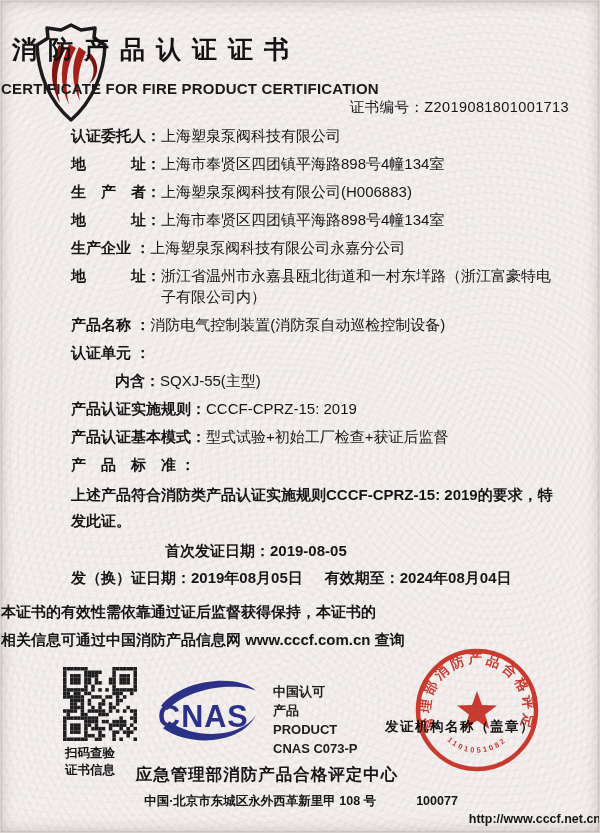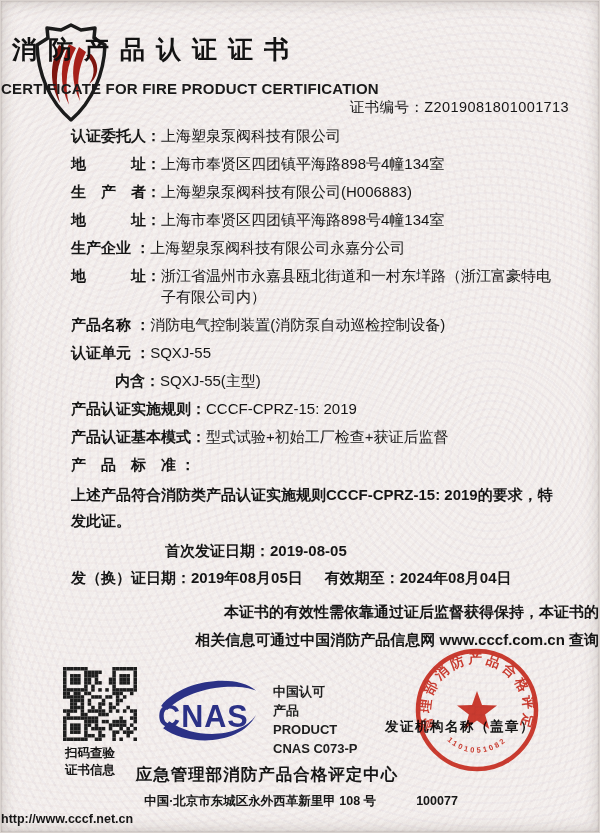--- a/index.html
+++ b/index.html
@@ -23,32 +23,32 @@
   .body{position:absolute;left:70px;top:124px;width:484px;font-size:15px}
   .frow{display:flex;line-height:21px;margin-bottom:7px}
   .frow .lbl{font-weight:bold;white-space:nowrap}
   .frow .val{flex:1 1 auto}
   .frow.indent{padding-left:44px}
   .statement{font-weight:bold;line-height:26px;margin-top:2px}
   .drow{margin-top:6px;font-weight:bold;line-height:21px}
   .drow.first{margin-left:94px}
   .drow .dv{font-weight:bold}
   .drow .spacer{display:inline-block;width:22px}
-  .notice{position:absolute;left:0;top:597px;width:100%;text-align:right;font-size:15px;font-weight:bold;line-height:28px}
+  .notice{position:absolute;left:0;top:597px;width:100%;text-align:left;font-size:15px;font-weight:bold;line-height:28px}
   .qr-wrap{position:absolute;left:62px;top:666px;width:84px}
   .qr-wrap svg{width:74px;height:74px;display:block}
   .qr-cap{font-size:12.5px;line-height:17px;margin-top:4px;font-weight:600;padding-left:2px}
   .cnas{position:absolute;left:154px;top:672px;width:106px;height:76px}
   .accr{position:absolute;left:272px;top:681px;font-size:13px;line-height:19px;font-weight:600;color:#202020}
   .sign-line{position:absolute;left:384px;top:717px;font-size:13.5px;font-weight:bold;letter-spacing:1.5px;z-index:1}
   .seal{position:absolute;left:412px;top:645px;width:128px;height:128px;z-index:2;mix-blend-mode:multiply;opacity:.9}
   .org-name{position:absolute;left:0;top:763px;width:532px;text-align:center;font-size:16.5px;font-weight:bold;letter-spacing:1px}
   .addr{position:absolute;left:0;top:792px;width:600px;text-align:center;font-size:12.5px;font-weight:bold}
   .addr .gap{display:inline-block;width:40px}
-  .site{position:absolute;left:0;top:811px;width:600px;text-align:left;font-size:12.5px;font-weight:bold}
+  .site{position:absolute;left:0;top:811px;width:600px;text-align:right;font-size:12.5px;font-weight:bold}
 </style>
 </head>
 <body>
 
 <div class="page">
 
   <div class="logo">
     <svg viewBox="0 0 92 104" width="92" height="104">
       <path d="M46 4 L56 9 L70 7 L69 17 L80 24 C79 52 68 80 46 99 C24 80 13 52 12 24 L23 17 L22 7 L36 9 Z" fill="none" stroke-width="3.5" stroke-linejoin="round" stroke="#1b1b1b"></path>
       <path d="M34 24 C25 42 24 62 35 82 C29 61 32 42 41 27 Z" fill="#7e150f"></path>
@@ -91,21 +91,20 @@
     <div class="frow">
         <span class="lbl">地　　　址：</span>
         <span class="val">浙江省温州市永嘉县瓯北街道和一村东垟路（浙江富豪特电子有限公司内）</span>
       </div>
     <div class="frow">
         <span class="lbl">产品名称 ：</span>
         <span class="val">消防电气控制装置(消防泵自动巡检控制设备)</span>
       </div>
     <div class="frow">
         <span class="lbl">认证单元 ：</span>
-        <span class="val">SQXJ-55</span>
       </div>
     <div class="frow indent">
         <span class="lbl">内含：</span>
         <span class="val">SQXJ-55(主型)</span>
       </div>
     <div class="frow">
         <span class="lbl">产品认证实施规则：</span>
         <span class="val">CCCF-CPRZ-15: 2019</span>
       </div>
     <div class="frow">

